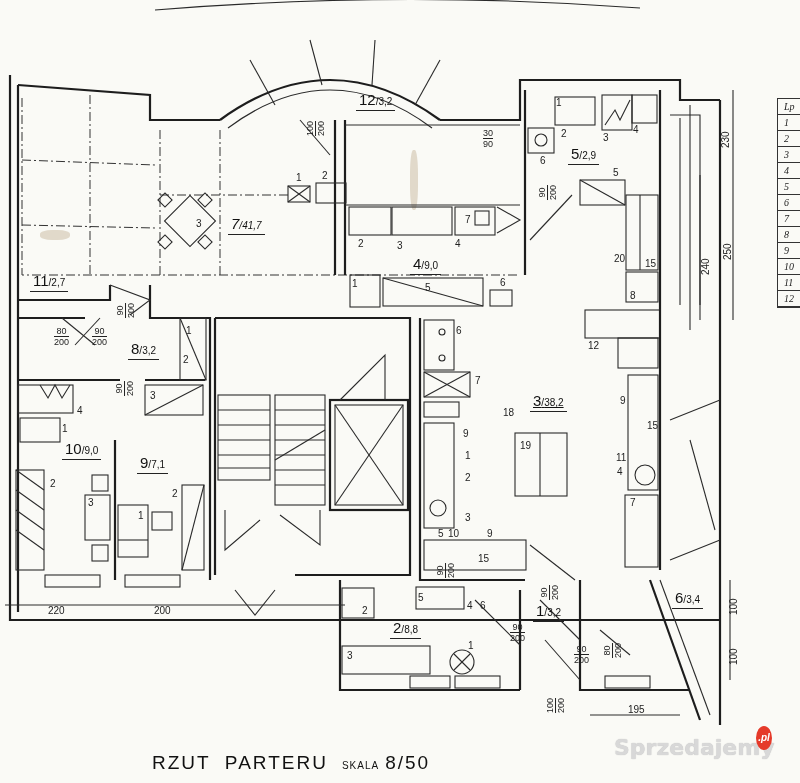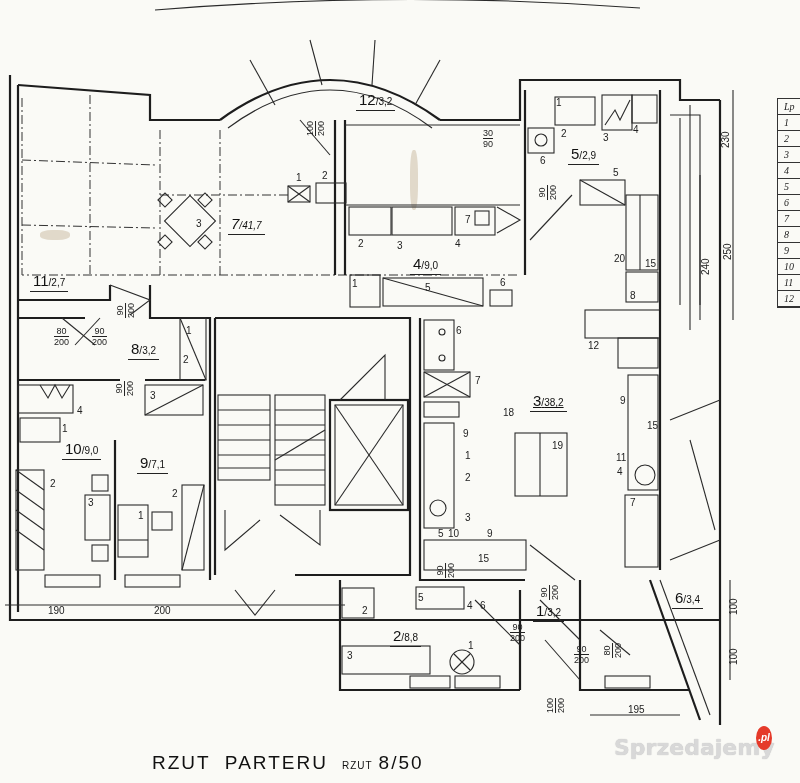--- a/index.html
+++ b/index.html
@@ -218,39 +218,39 @@
 
   <div class="room" style="left:228px;top:216px;font-style:italic;"><span class="n">7</span><span class="a">/</span><span class="a">41,7</span></div>
   <div class="room" style="left:356px;top:92px;"><span class="n">12</span><span class="a">/</span><span class="a">3,2</span></div>
   <div class="room" style="left:410px;top:256px;"><span class="n">4</span><span class="a">/</span><span class="a">9,0</span></div>
   <div class="room" style="left:568px;top:146px;"><span class="n">5</span><span class="a">/</span><span class="a">2,9</span></div>
   <div class="room" style="left:30px;top:273px;"><span class="n">11</span><span class="a">/</span><span class="a">2,7</span></div>
   <div class="room" style="left:128px;top:341px;"><span class="n">8</span><span class="a">/</span><span class="a">3,2</span></div>
   <div class="room" style="left:62px;top:441px;"><span class="n">10</span><span class="a">/</span><span class="a">9,0</span></div>
   <div class="room" style="left:137px;top:455px;"><span class="n">9</span><span class="a">/</span><span class="a">7,1</span></div>
   <div class="room" style="left:530px;top:393px;text-decoration:underline;"><span class="n">3</span><span class="a">/</span><span class="a">38,2</span></div>
-  <div class="room" style="left:390px;top:620px;margin-top:8px;"><span class="n">2</span><span class="a">/</span><span class="a">8,8</span></div>
+  <div class="room" style="left:390px;top:620px;"><span class="n">2</span><span class="a">/</span><span class="a">8,8</span></div>
   <div class="room" style="left:533px;top:603px;"><span class="n">1</span><span class="a">/</span><span class="a">3,2</span></div>
   <div class="room" style="left:672px;top:590px;"><span class="n">6</span><span class="a">/</span><span class="a">3,4</span></div>
 
   <div class="door" style="left:308px;top:118px;transform:rotate(-90deg);"><span class="f">100</span><span>200</span></div>
   <div class="door" style="left:483px;top:128px;"><span class="f">30</span><span>90</span></div>
   <div class="door" style="left:540px;top:182px;transform:rotate(-90deg);"><span class="f">90</span><span>200</span></div>
   <div class="door" style="left:118px;top:300px;transform:rotate(-90deg);"><span class="f">90</span><span>200</span></div>
   <div class="door" style="left:54px;top:326px;"><span class="f">80</span><span>200</span></div>
   <div class="door" style="left:92px;top:326px;"><span class="f">90</span><span>200</span></div>
   <div class="door" style="left:117px;top:378px;transform:rotate(-90deg);"><span class="f">90</span><span>200</span></div>
   <div class="door" style="left:542px;top:582px;transform:rotate(-90deg);"><span class="f">90</span><span>200</span></div>
   <div class="door" style="left:510px;top:622px;"><span class="f">90</span><span>200</span></div>
   <div class="door" style="left:574px;top:644px;"><span class="f">90</span><span>200</span></div>
   <div class="door" style="left:605px;top:640px;transform:rotate(-90deg);"><span class="f">80</span><span>200</span></div>
   <div class="door" style="left:438px;top:560px;transform:rotate(-90deg);"><span class="f">90</span><span>200</span></div>
   <div class="door" style="left:548px;top:695px;transform:rotate(-90deg);"><span class="f">100</span><span>200</span></div>
 
-  <div class="dim" style="left:48px;top:605px;">190</div>
+  <div class="dim" style="left:48px;top:605px;">220</div>
   <div class="dim" style="left:154px;top:605px;">200</div>
   <div class="dim" style="left:628px;top:704px;">195</div>
   <div class="dimv" style="left:720px;top:148px;">230</div>
   <div class="dimv" style="left:722px;top:260px;">250</div>
   <div class="dimv" style="left:700px;top:275px;">240</div>
   <div class="dimv" style="left:728px;top:615px;">100</div>
   <div class="dimv" style="left:728px;top:665px;">100</div>
 
   <div class="num" style="left:556px;top:97px;">1</div>
   <div class="num" style="left:561px;top:128px;">2</div>
@@ -278,21 +278,21 @@
   <div class="num" style="left:475px;top:375px;">7</div>
   <div class="num" style="left:503px;top:407px;">18</div>
   <div class="num" style="left:463px;top:428px;">9</div>
   <div class="num" style="left:465px;top:450px;">1</div>
   <div class="num" style="left:465px;top:472px;">2</div>
   <div class="num" style="left:465px;top:512px;">3</div>
   <div class="num" style="left:438px;top:528px;">5</div>
   <div class="num" style="left:448px;top:528px;">10</div>
   <div class="num" style="left:487px;top:528px;">9</div>
   <div class="num" style="left:478px;top:553px;">15</div>
-  <div class="num" style="left:520px;top:440px;margin-left:32px;">19</div>
+  <div class="num" style="left:520px;top:440px;">19</div>
   <div class="num" style="left:588px;top:340px;">12</div>
   <div class="num" style="left:620px;top:395px;">9</div>
   <div class="num" style="left:647px;top:420px;">15</div>
   <div class="num" style="left:616px;top:452px;">11</div>
   <div class="num" style="left:617px;top:466px;">4</div>
   <div class="num" style="left:630px;top:497px;">7</div>
 
   <div class="num" style="left:186px;top:325px;">1</div>
   <div class="num" style="left:183px;top:354px;">2</div>
   <div class="num" style="left:150px;top:390px;">3</div>
@@ -322,18 +322,18 @@
     <div>6</div>
     <div>7</div>
     <div>8</div>
     <div>9</div>
     <div>10</div>
     <div>11</div>
     <div>12</div>
   </div>
 
   <div id="title">
-    <span style="white-space:pre;">RZUT  PARTERU</span><span class="sk">RZUT</span><span class="sc">8/50</span>
+    <span style="white-space:pre;">RZUT  PARTERU</span><span class="sk">SKALA</span><span class="sc">8/50</span>
   </div>
 
   <div id="watermark">Sprzedajemy</div>
   <div id="wm-badge">.pl</div>
 </div>
 
 </body></html>

